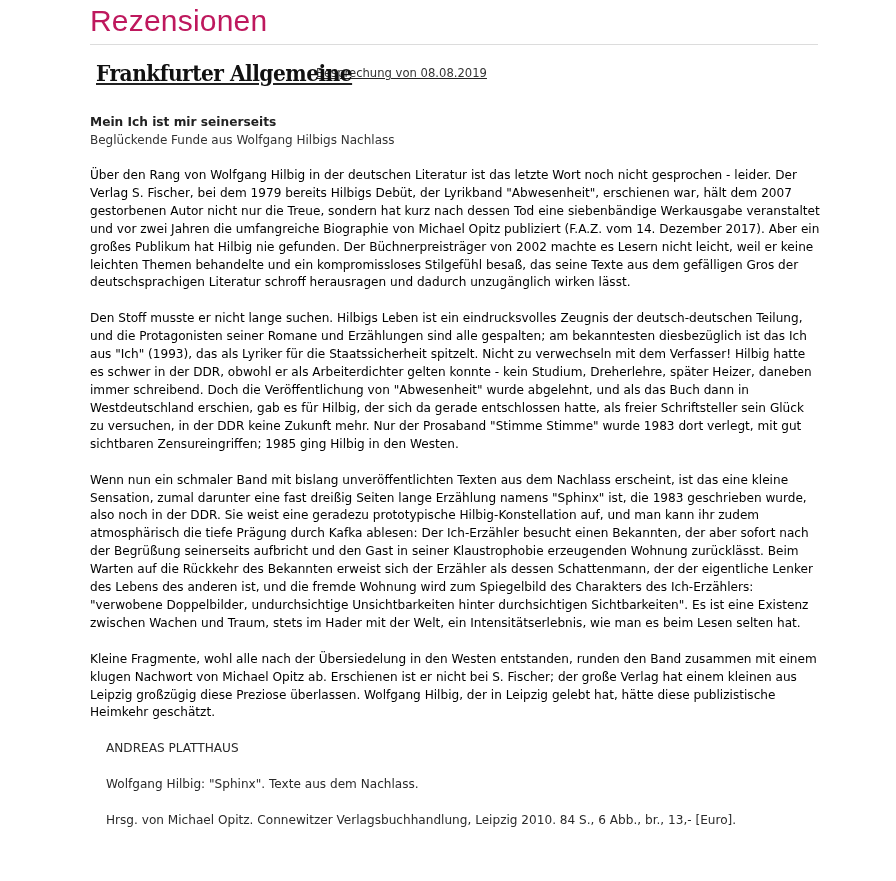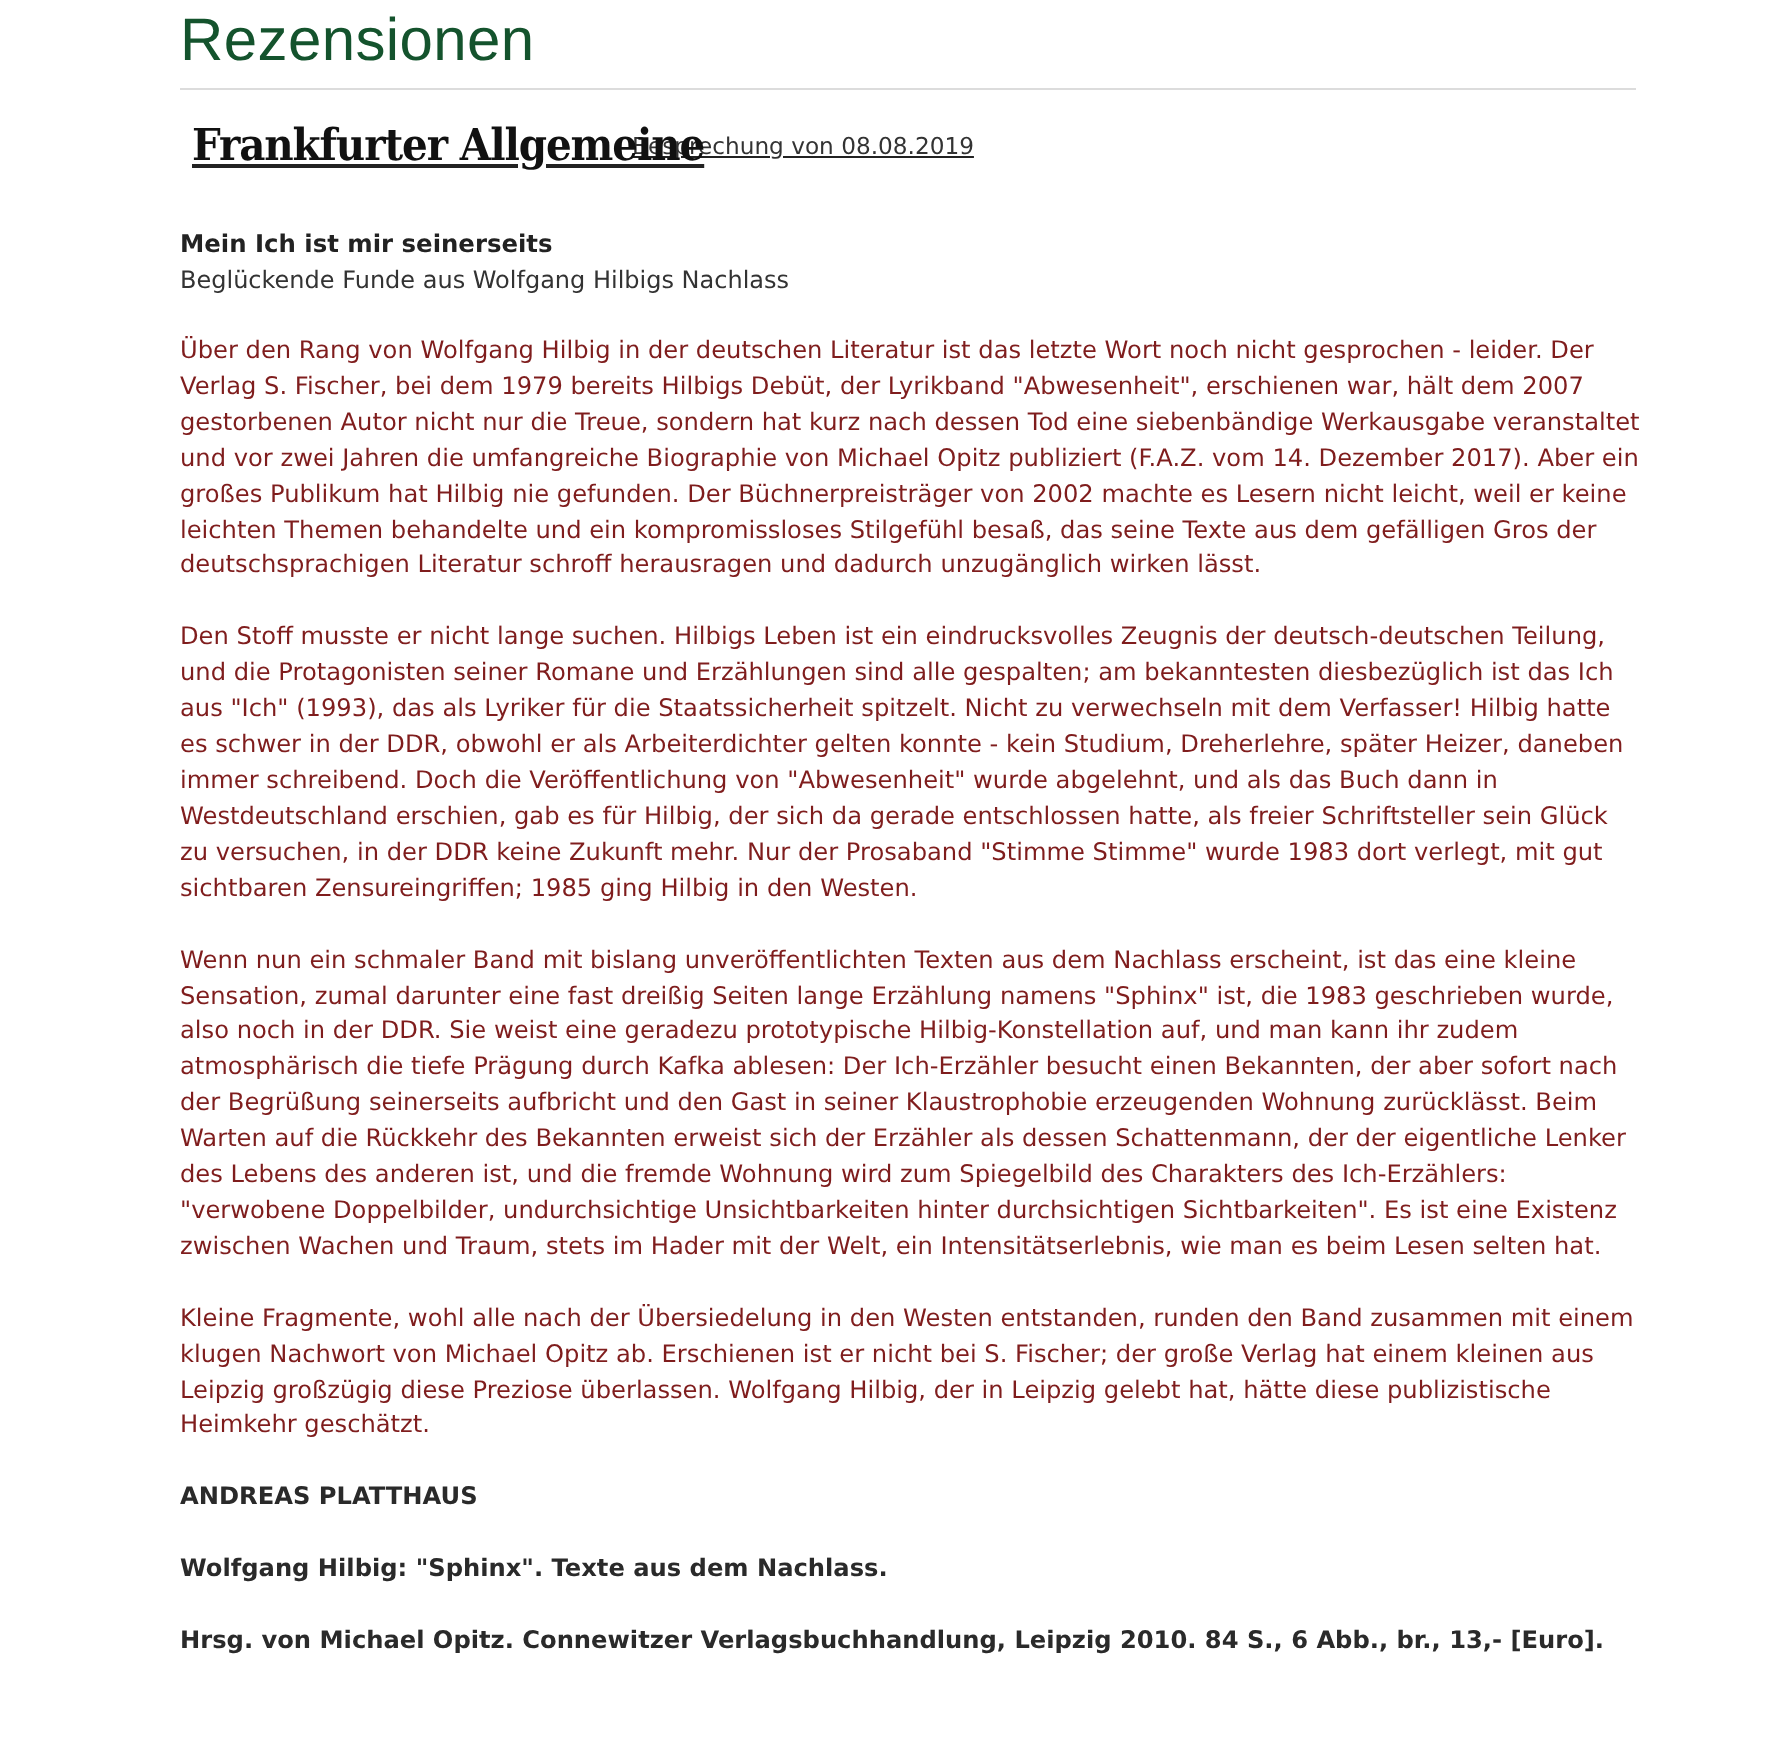--- a/index.html
+++ b/index.html
@@ -3,40 +3,40 @@
   <meta charset="utf-8">
   <style>
     html, body { margin: 0; padding: 0; background: #ffffff; }
     body {
       width: 896px; height: 881px; overflow: hidden; position: relative;
       font-family: "DejaVu Sans", sans-serif; color: #222;
     }
     .page { position: absolute; left: 90px; top: 0; width: 730px; }
     .page-title {
       font-family: "Liberation Sans", sans-serif;
-      font-weight: 300; font-size: 30px; color: #14532d;
+      font-weight: 300; font-size: 30px; color: #be185d;
       margin: 0; padding-top: 2px; height: 40px; line-height: 38px;
       letter-spacing: 0.2px;
     }
     .separator { height: 1px; background: #dcdcdc; width: 728px; margin: 2px 0 0 0; border: 0; }
     .source-row { display: flex; align-items: center; height: 56px; margin-top: 0; text-decoration: underline; }
     .logo {
       font-family: "DejaVu Serif", serif; font-weight: bold; font-size: 22px;
       color: #111; letter-spacing: -0.6px; margin-left: 6px; width: 220px;
       transform: scaleX(0.92); transform-origin: left center; white-space: nowrap;
     }
     .review-date { font-size: 11.6px; color: #333; margin-left: 0; text-align: right; }
     .headline { font-weight: bold; font-size: 12.2px; margin: 12px 0 0 0; line-height: 18px; color: #222; }
     .subline { font-size: 12px; margin: 0; line-height: 18px; color: #333; }
     .body p {
-      font-size: 12.1px; line-height: 17.9px; margin: 0 0 18px 0; color: #7f1d1d;
+      font-size: 12.1px; line-height: 17.9px; margin: 0 0 18px 0; color: #000000;
       width: 730px;
     }
     .body { margin-top: 18px; }
-    .meta p { font-size: 12.1px; line-height: 17.9px; margin: 0 0 18px 0; color: #2a2a2a; font-weight: bold; }
+    .meta p { font-size: 12.1px; line-height: 17.9px; margin: 0 0 18px 16px; color: #2a2a2a; }
   </style>
 </head>
 <body>
 
 <div class="page">
   <h1 class="page-title">Rezensionen</h1>
   <hr class="separator">
 
   <div class="source-row">
     <div class="logo">Frankfurter Allgemeine</div>

